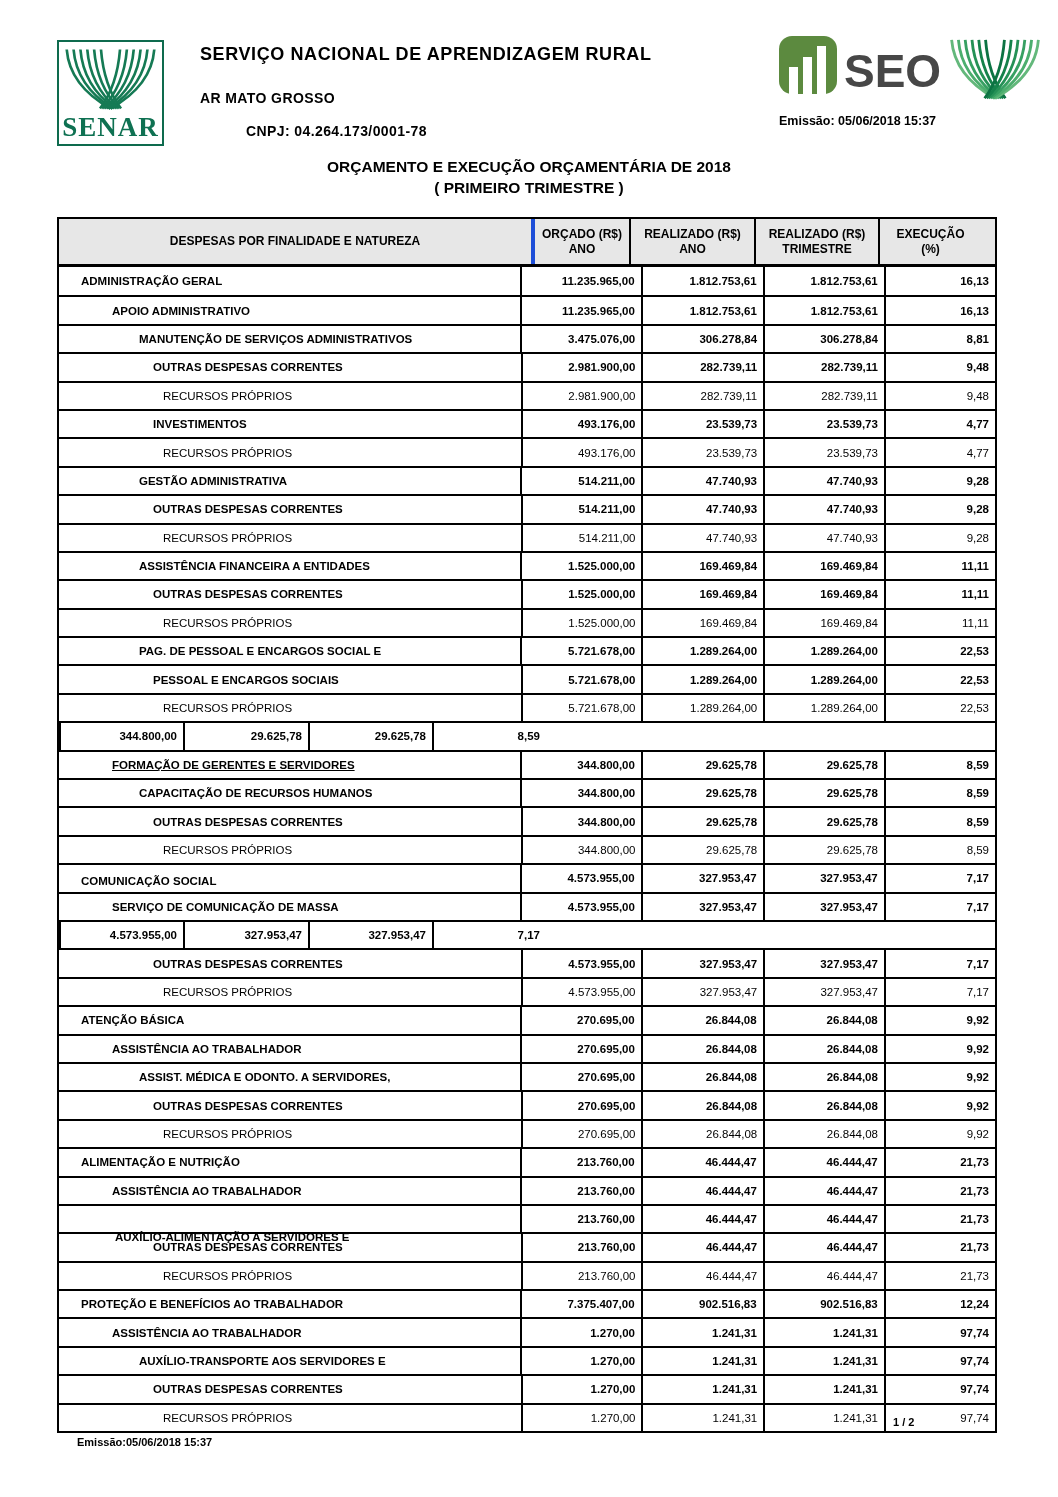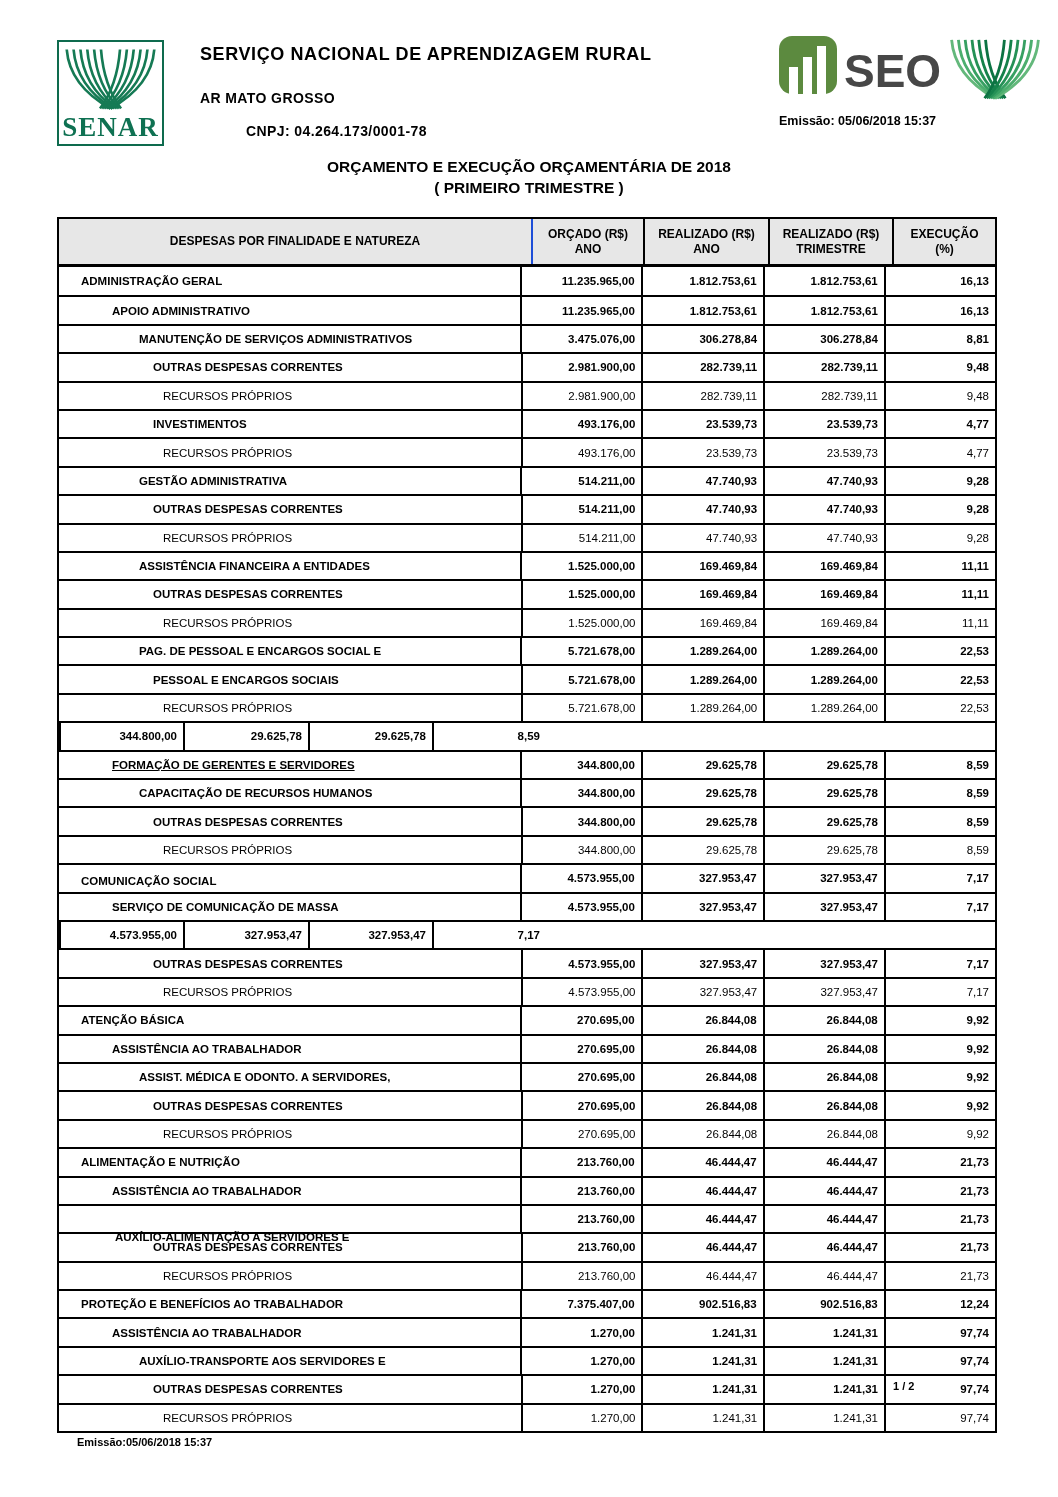--- a/index.html
+++ b/index.html
@@ -64,27 +64,27 @@
   .tbody .tr:first-child{border-top:0;}
   .tr.lvl4{font-weight:400;}
   .td{display:flex;align-items:center;font-size:11.5px;box-sizing:border-box;}
   .c-label{width:472px;}
   .c-num{justify-content:flex-end;padding-right:6px;border-left:2px solid #000;}
   .c1{width:124px;}
   .c2{width:125px;}
   .c3{width:124px;}
   .c4{width:114px;}
   .th.c-label{width:472px;}
-  .th.c1{width:112px;border-left:2px solid #1d4ed8;text-align:center;}
+  .th.c1{width:98px;border-left:4px solid #1d4ed8;text-align:center;}
   .th.c2{width:125px;border-left:2px solid #000;}
   .th.c3{width:124px;border-left:2px solid #000;}
   .th.c4{width:103px;border-left:2px solid #000;}
   
   .footer-emission{position:absolute;left:77px;top:1436px;font-size:11px;font-weight:700;}
-  .footer-page{position:absolute;left:893px;top:1380px;font-size:11px;font-weight:700;}
+  .footer-page{position:absolute;left:893px;top:1416px;font-size:11px;font-weight:700;}
 </style>
 </head>
 <body>
 
 <div class="senar-logo">
   <span>
     <svg width="99" height="70" viewBox="0 0 104 70" fill="none">
       <g stroke="#157a54" stroke-width="2.8" fill="none">
         <path d="M6 4 Q 9 42 52 66"></path>
         <path d="M13.2 4 Q 16.2 42 54.2 66"></path>

